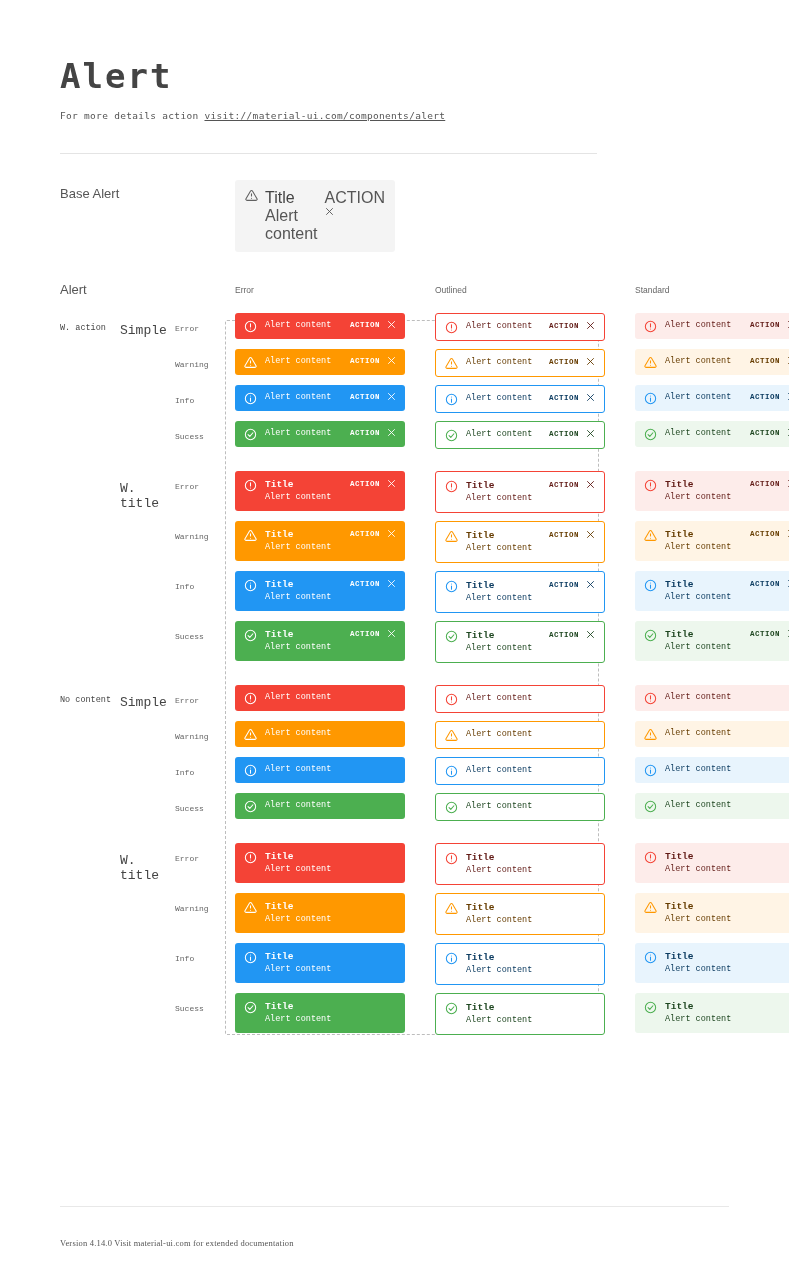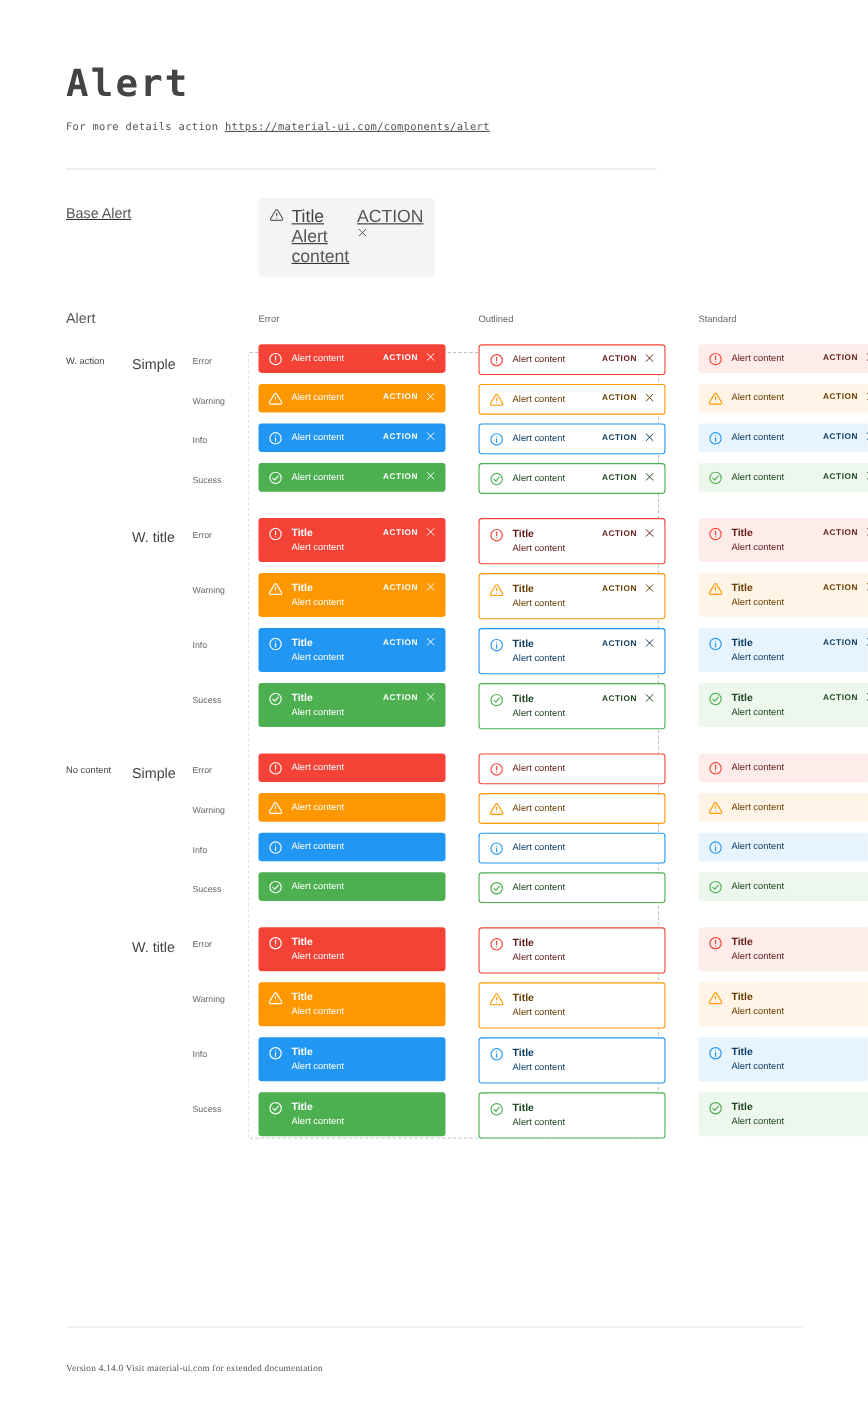--- a/index.html
+++ b/index.html
@@ -58,21 +58,20 @@
     font-size: 13px;
     color: #555;
     font-weight: normal;
   }
 
   
   .base-row {
     display: flex;
     align-items: flex-start;
     margin-top: 26px;
-    text-decoration: underline;
   }
   .base-label {
     width: 175px;
     flex: none;
     font-size: 13px;
     color: #555;
     padding-top: 6px;
   }
   .base-alert {
     width: 140px;
@@ -116,20 +115,21 @@
     top: 38px;
     bottom: 0;
     border: 1px dashed #bdbdbd;
     border-radius: 2px;
     pointer-events: none;
   }
 
   .rows {
     position: relative;
     padding-top: 16px;
+    font-family: Liberation Mono, monospace;
   }
   .alert-row {
     display: flex;
     align-items: flex-start;
     margin-bottom: 8px;
   }
   .lbl-group {
     width: 60px;
     flex: none;
     font-size: 8.5px;
@@ -236,21 +236,21 @@
   }
 </style>
 </head>
 <body>
 
 <div class="page">
 
   <div class="header">
     <div class="page-title">Alert</div>
     <div class="subtitle">
-      <span>For more details action </span><a href="#">https://material-ui.com/components/alert</a>
+      <span>For more details action </span><a href="#">visit://material-ui.com/components/alert</a>
     </div>
   </div>
 
   <div class="hr"></div>
 
   <div class="section">
     <div class="base-row">
       <div class="base-label">Base Alert</div>
       <div class="base-alert">
         <span class="ico">

